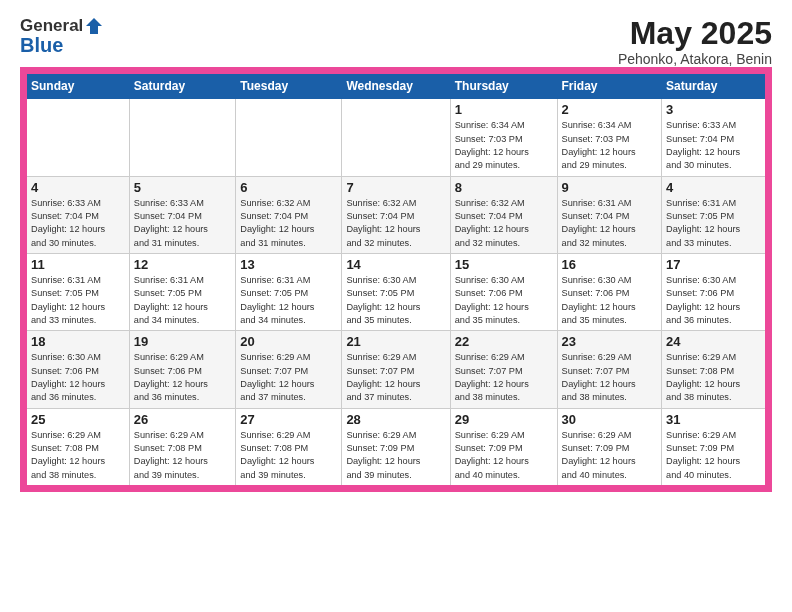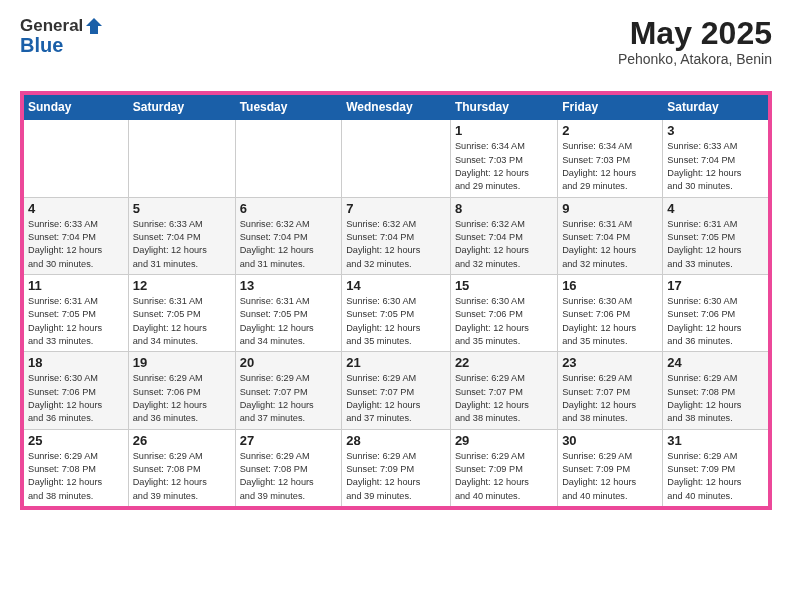--- a/index.html
+++ b/index.html
@@ -12,21 +12,21 @@
     }
     .page {
       width: 792px;
       height: 612px;
       padding: 16px 20px 10px 20px;
     }
     .header {
       display: flex;
       justify-content: space-between;
       align-items: flex-start;
-      margin-bottom: 24px;
+      margin-bottom: 0;
     }
     .logo {
       display: flex;
       align-items: center;
     }
     .logo-general { color: #333; }
     .title-block {
       text-align: right;
     }
     .month-title {
@@ -35,21 +35,21 @@
       color: #222;
       line-height: 1.1;
     }
     .location {
       font-size: 14px;
       color: #444;
     }
     .calendar {
       width: 100%;
       border-collapse: collapse;
-      border: 4px solid #ec4899;
+      border: 7px solid #ec4899;
     }
     .calendar th {
       background: #1a5fa8;
       color: #fff;
       font-size: 12px;
       font-weight: bold;
       padding: 5px 4px;
       text-align: left;
       border: 1px solid #1a5fa8;
     }

